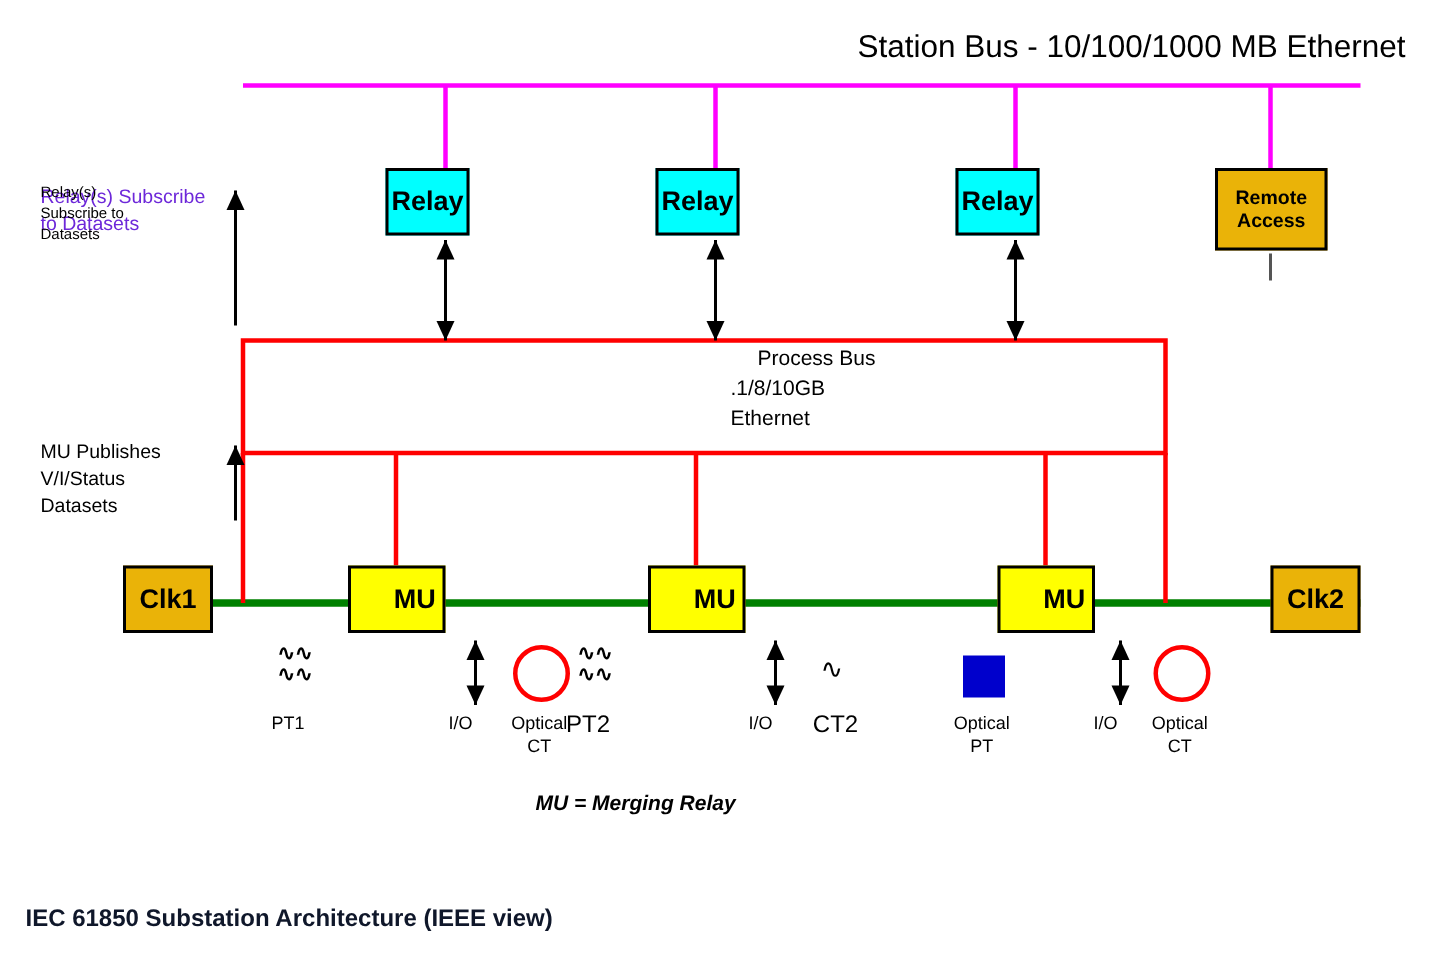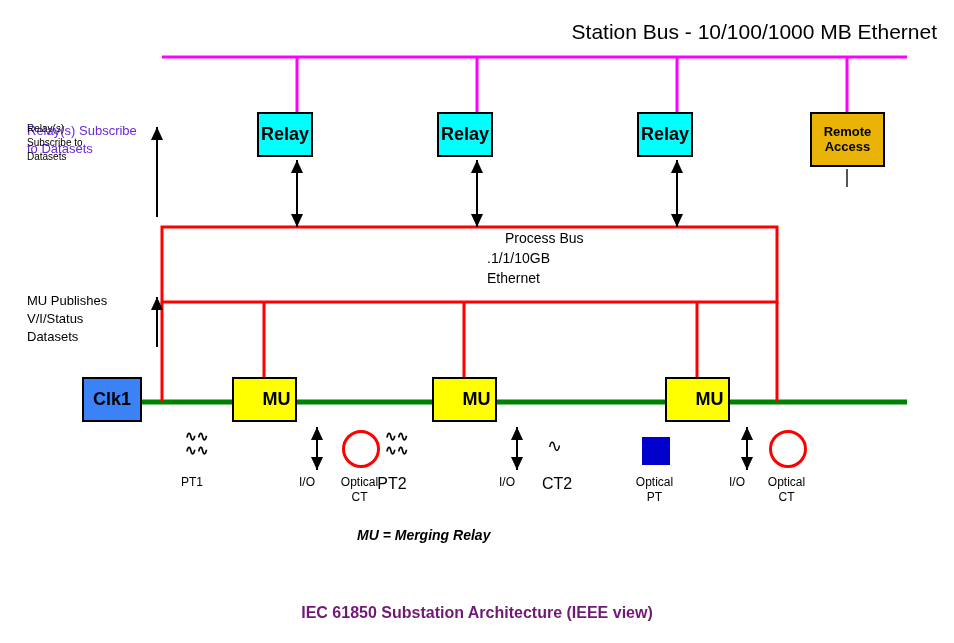--- a/index.html
+++ b/index.html
@@ -77,21 +77,21 @@
       align-items: center;
       justify-content: center;
       font-size: 18px;
       font-weight: bold;
       padding-left: 24px;
     }
 
     
     .clk-box {
       position: absolute;
-      background: #3b82f6;
+      background: #eab308;
       border: 2px solid #000;
       width: 60px;
       height: 45px;
       display: flex;
       align-items: center;
       justify-content: center;
       font-size: 18px;
       font-weight: bold;
       color: #000;
     }
@@ -141,24 +141,24 @@
       font-size: 18px;
       color: #000;
       font-weight: bold;
       line-height: 1;
     }
 
     .caption {
       position: absolute;
       bottom: 10px;
       left: 0; right: 0;
-      text-align: center;
+      text-align: left;
       font-size: 16px;
       font-weight: bold;
-      color: #701a75;
+      color: #0f172a;
     }
 
     svg.diagram-svg {
       position: absolute;
       top: 0; left: 0;
       width: 100%;
       height: 100%;
       pointer-events: none;
     }
   </style>
@@ -235,21 +235,21 @@
   <div class="remote-access-box" style="left:793px; top:100px;">
     <span style="white-space:pre-line;">Remote
 Access</span>
   </div>
 
 
   <div class="process-bus-label" style="left:470px; top:218px;margin-left:18px;">
     <span>Process Bus</span>
   </div>
   <div class="process-bus-label" style="left:470px; top:238px;">
-    <span>.1/1/10GB</span>
+    <span>.1/8/10GB</span>
   </div>
   <div class="process-bus-label" style="left:470px; top:258px;">
     <span>Ethernet</span>
   </div>
 
   <div class="left-label" style="left:10px; top:110px; width:120px;">Relay(s)
 Subscribe to
 Datasets</div>
   <div style="position:absolute; left:10px; top:110px; width:120px; font-size:10px; line-height:1.4;">
     Relay(s)<br>Subscribe to<br>Datasets
@@ -275,20 +275,23 @@
   <div class="mu-box" style="left:415px; top:365px;">
     <span>MU</span>
   </div>
   <div class="mu-box" style="left:648px; top:365px;">
     <span>MU</span>
   </div>
 
   <div class="clk-box" style="left:65px; top:365px;">
     <span>Clk1</span>
   </div>
+  <div class="clk-box" style="left:830px; top:365px;">
+    <span>Clk2</span>
+  </div>
 
   <div class="coil-symbol" style="left:168px; top:418px; font-size:14px; font-family: serif;">
     ∿∿<br>∿∿
   </div>
   <div style="position:absolute; left:160px; top:463px; font-size:12px; text-align:center; width:30px;">PT1</div>
 
   <div style="position:absolute; left:275px; top:463px; font-size:12px; text-align:center; width:30px;">I/O</div>
 
   <div class="optical-circle" style="left:325px; top:418px;"></div>
   <div style="position:absolute; left:315px; top:463px; font-size:12px; text-align:center; width:55px; line-height:1.3;">Optical<br>CT</div>

